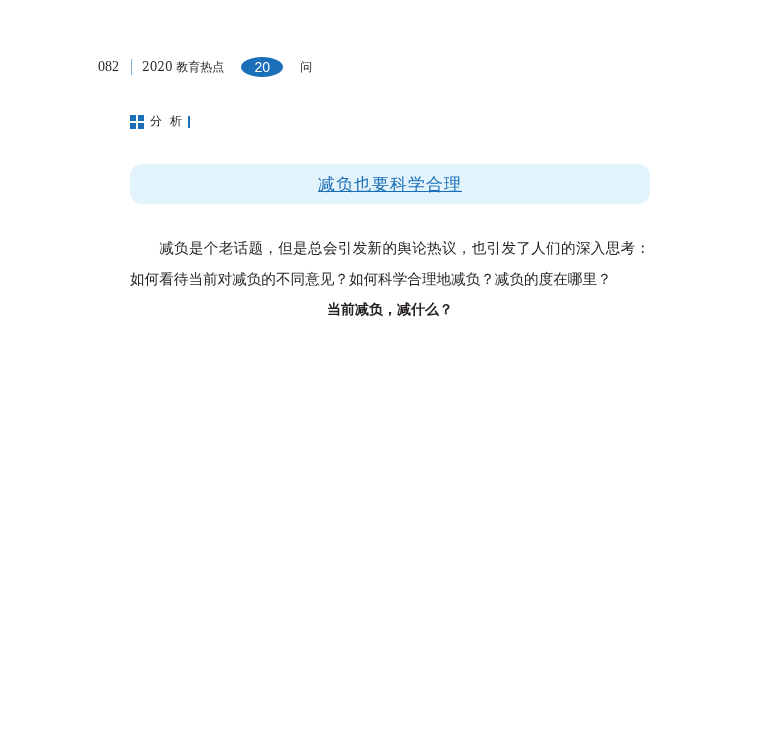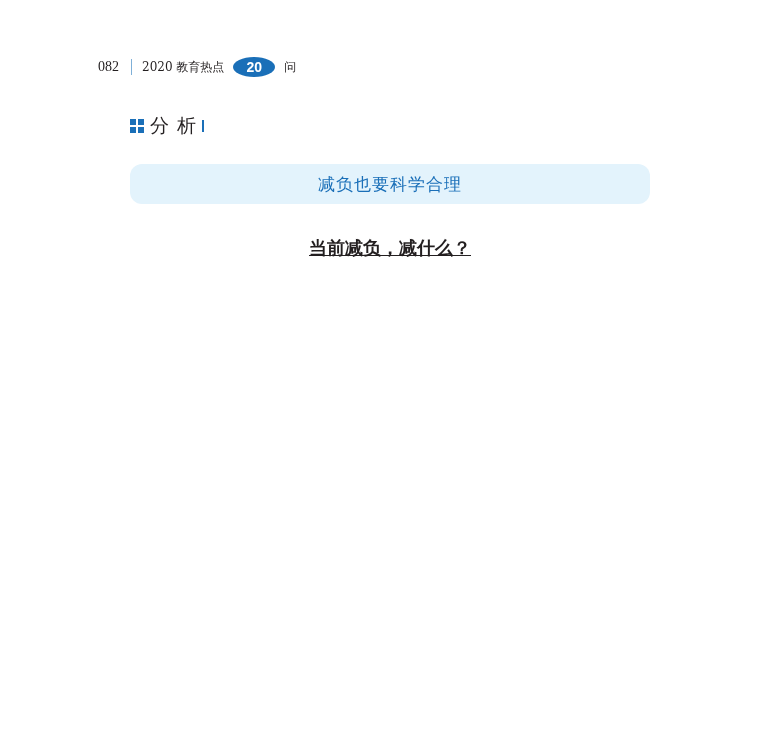--- a/index.html
+++ b/index.html
@@ -3,34 +3,34 @@
   <meta charset="utf-8">
   <style>
     html, body { margin: 0; padding: 0; }
     body {
       width: 777px; height: 732px; background: #ffffff; position: relative; overflow: hidden;
       font-family: "DejaVu Serif", "Liberation Serif", serif; color: #231f20;
     }
     .header { position: absolute; left: 98px; top: 56px; height: 22px; display: flex; align-items: center; font-size: 13px; }
     .page-num { font-family: "Liberation Serif", serif; font-size: 14px; color: #231f20; text-align: right; }
     .sep { width: 1px; height: 16px; background: #7fb0d8; margin: 0 10px 0 12px; }
-    .book-title { font-size: 12px; display: flex; align-items: center; gap: 6px; }
+    .book-title { font-size: 12px; display: flex; align-items: center; gap: 14px; }
     .badge { display: inline-flex; align-items: center; justify-content: center; width: 42px; height: 20px; border-radius: 50%;
-      background: #1a6fb8; color: #fff; font-family: "Liberation Sans", sans-serif; font-size: 14px; font-weight: bold; margin: 0 3px; }
+      background: #1a6fb8; color: #fff; font-family: "Liberation Sans", sans-serif; font-size: 14px; font-weight: normal; margin: 0 3px; }
     .section { position: absolute; left: 130px; top: 113px; display: flex; align-items: center; }
     .sec-icon { width: 14px; height: 14px; display: grid; grid-template-columns: 6px 6px; grid-template-rows: 6px 6px; gap: 2px; margin-right: 6px; }
     .sec-icon span { background: #1a6fb8; }
-    .sec-label { font-family: Liberation Mono, monospace; font-size: 19px; letter-spacing: 8px; color: #231f20; }
+    .sec-label { font-family: Liberation Mono, monospace; font-size: 12px; letter-spacing: 8px; color: #231f20; }
     .sec-bar { width: 2px; height: 12px; background: #1a6fb8; margin-left: -2px; }
     .banner { position: absolute; left: 130px; top: 164px; width: 520px; height: 40px; border-radius: 12px; background: #e3f3fc;
       display: flex; align-items: center; justify-content: center; }
-    .banner-title { font-family: "DejaVu Sans", sans-serif; font-size: 17px; color: #1a6fb8; letter-spacing: 1px; }
+    .banner-title { font-family: "DejaVu Sans", sans-serif; font-size: 17px; color: #1a6fb8; letter-spacing: 1px; text-decoration: underline; }
     .body { position: absolute; left: 130px; top: 232px; width: 520px; font-size: 14.6px; line-height: 31px; text-align: justify; }
     .body p { margin: 0; text-indent: 2em; }
-    .subhead { text-align: center; font-family: "DejaVu Sans", sans-serif; font-weight: bold; font-size: 18px; text-indent: 0 !important; text-decoration: underline; }
+    .subhead { text-align: center; font-family: "DejaVu Sans", sans-serif; font-weight: bold; font-size: 14px; text-indent: 0 !important; }
   </style>
 </head>
 <body>
 
 <div class="header">
   <span class="page-num">082</span>
   <span class="sep"></span>
   <span class="book-title">
     <span>2020 教育热点</span>
     <span class="badge">20</span>
@@ -47,14 +47,15 @@
     </span>
   <span class="sec-label">分析</span>
   <span class="sec-bar"></span>
 </div>
 
 <div class="banner">
   <span class="banner-title">减负也要科学合理</span>
 </div>
 
 <div class="body">
+  <p>减负是个老话题，但是总会引发新的舆论热议，也引发了人们的深入思考：如何看待当前对减负的不同意见？如何科学合理地减负？减负的度在哪里？</p>
   <p class="subhead">当前减负，减什么？</p>
 </div>
 
 </body></html>

